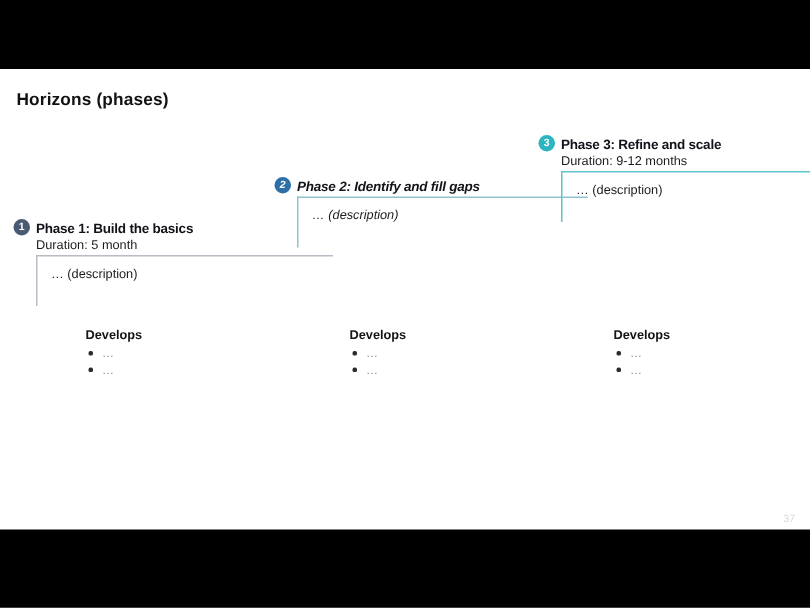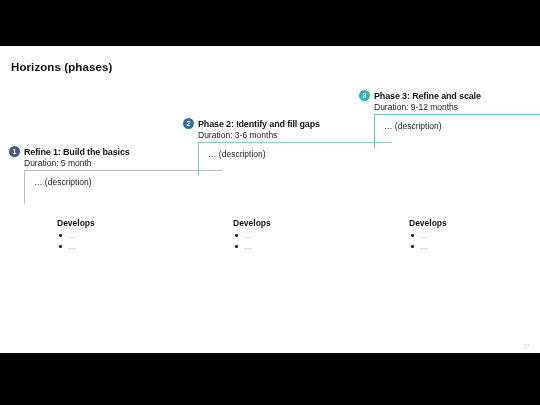--- a/index.html
+++ b/index.html
@@ -98,21 +98,21 @@
   .phase-desc {
     font-size: 8.5px;
     color: #1b1b1b;
     white-space: nowrap;
   }
 
   
   #phase-1 { left: 9px;   top: 100px; }
   #phase-1 .phase-desc-box { width: 198px; height: 34px; }
 
-  #phase-2 { left: 183px; top: 72px; }
+  #phase-2 { left: 183px; top: 72px; font-style: italic; }
   #phase-2 .phase-desc-box { width: 194px; height: 34px; }
 
   #phase-3 { left: 359px; top: 44px; }
   #phase-3 .phase-desc-box { width: 168px; height: 34px; }
 
   
   .develops {
     position: absolute;
     top: 172px;
     margin-left: 40px;
@@ -167,34 +167,33 @@
 
   <div class="letterbox" id="letterbox-top"></div>
 
   <div id="slide-canvas">
 
     <div id="page-title">Horizons (phases)</div>
 
     <div class="phase" id="phase-1">
       <div class="phase-head">
         <span class="phase-badge" style="background:#4a5a73;">1</span>
-        <span class="phase-title">Refine 1:  Build the basics</span>
+        <span class="phase-title">Phase 1:  Build the basics</span>
       </div>
       <div class="phase-duration">Duration: 5 month</div>
       <div class="phase-desc-box" style="border-color:#b9bcc4;">
         <div class="phase-desc">… (description)</div>
       </div>
     </div>
 
     <div class="phase" id="phase-2">
       <div class="phase-head">
         <span class="phase-badge" style="background:#2e6fa8;">2</span>
         <span class="phase-title">Phase 2: Identify and fill gaps</span>
       </div>
-      <div class="phase-duration">Duration: 3-6 months</div>
       <div class="phase-desc-box" style="border-color:#8fc4cd;">
         <div class="phase-desc">… (description)</div>
       </div>
     </div>
 
     <div class="phase" id="phase-3">
       <div class="phase-head">
         <span class="phase-badge" style="background:#2cb5c0;">3</span>
         <span class="phase-title">Phase 3: Refine and scale</span>
       </div>

